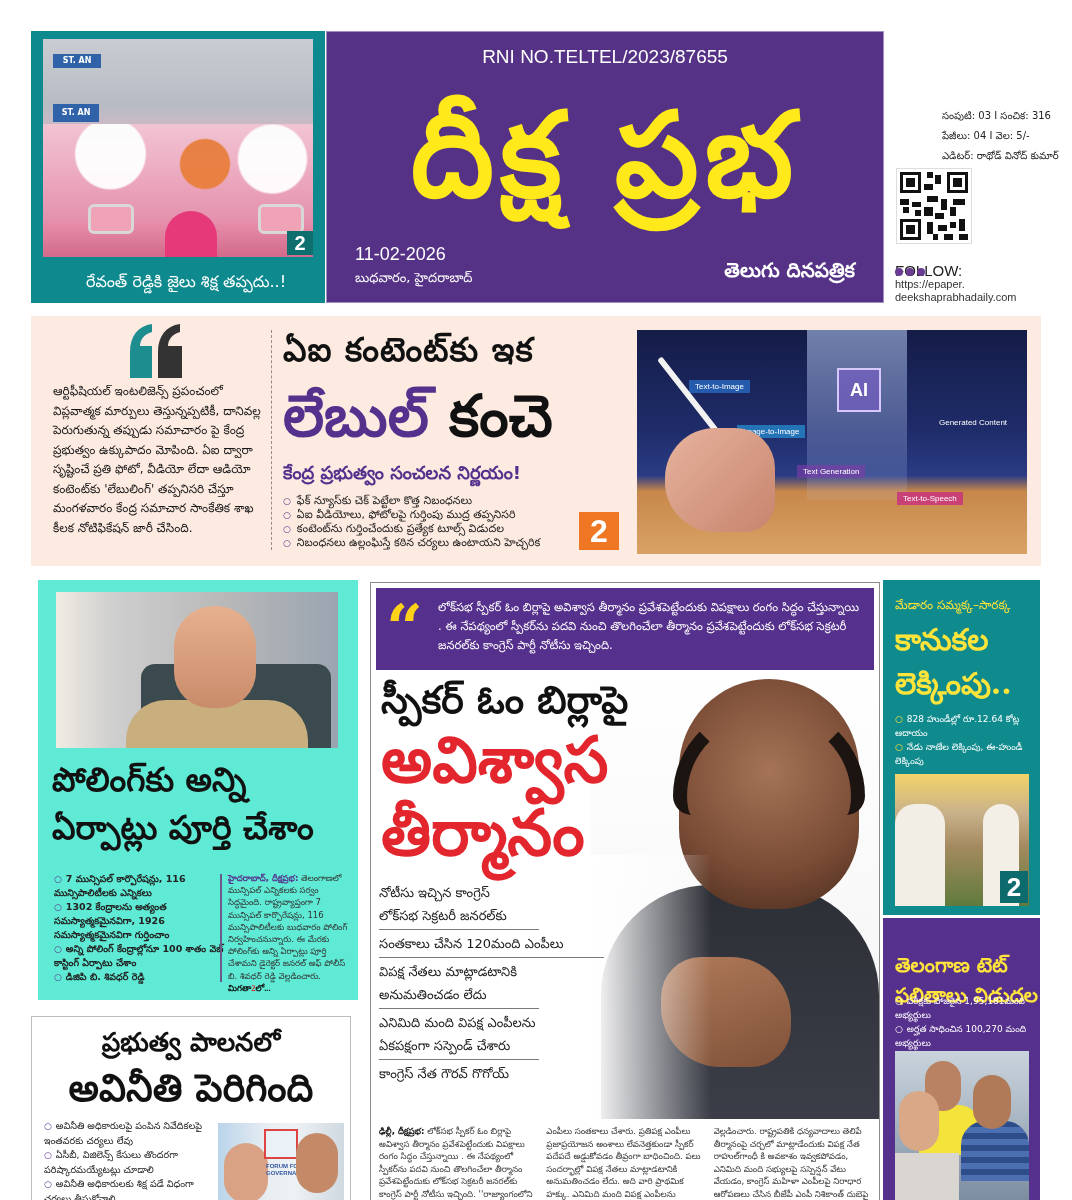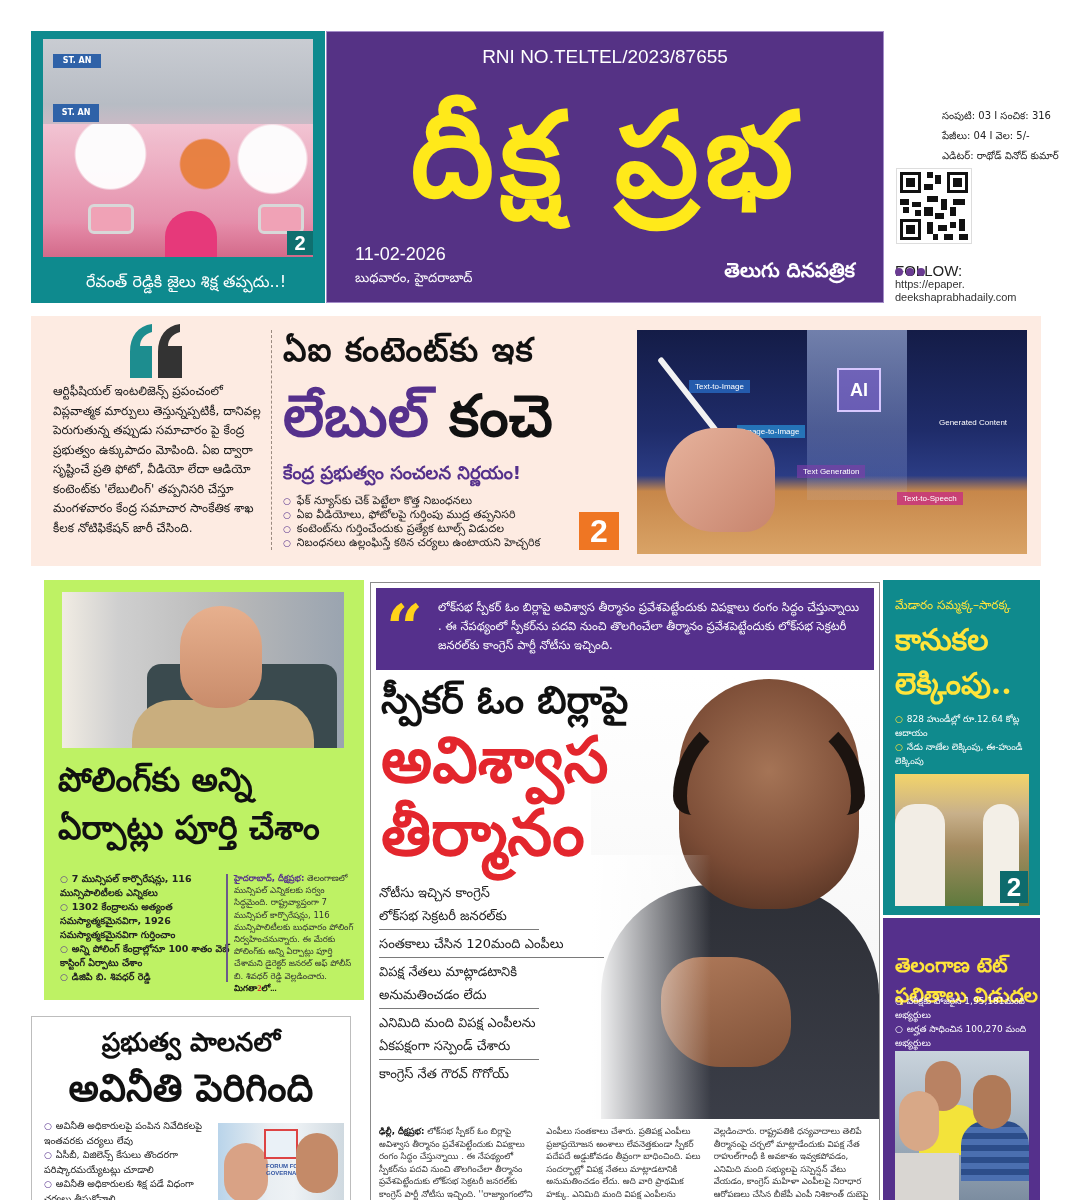--- a/index.html
+++ b/index.html
@@ -60,21 +60,21 @@
   .ai-photo .tag { position:absolute; color:#fff; font-family:"Liberation Sans", sans-serif; font-size:8px; padding:2px 6px; }
   .ai-photo .t1 { left:52px; top:50px; background:rgba(40,110,200,.75); }
   .ai-photo .t2 { left:100px; top:95px; background:rgba(40,140,210,.75); }
   .ai-photo .t3 { left:160px; top:135px; background:rgba(130,60,170,.6); }
   .ai-photo .t4 { left:260px; top:162px; background:rgba(200,40,130,.75); }
   .ai-photo .t5 { left:296px; top:86px; }
   .ai-photo .hand { position:absolute; left:28px; top:98px; width:110px; height:104px; border-radius:50px 40px 30px 50px; background: linear-gradient(135deg, #e7b39d, #c7846d); }
   .ai-photo .pen { position:absolute; left:20px; top:30px; width:6px; height:150px; background:#f2f2f2; border-radius:3px; transform:rotate(-38deg); transform-origin:top left; }
 
   
-  .polling { left: 44px; top: 580px; width: 320px; height: 420px; background: #bef264; }
+  .polling { left: 38px; top: 580px; width: 320px; height: 420px; background: #5eead4; }
   .polling .photo { position:absolute; left:18px; top:12px; width:282px; height:156px; overflow:hidden;
     background: linear-gradient(90deg, #f1ece3 0%, #cfcfcf 20%, #b8b8b8 60%, #9aa4b0 100%); }
   .polling .photo .chair { position:absolute; left:85px; top:72px; width:190px; height:100px; border-radius:14px; background:#3a4a4e; }
   .polling .photo .head { position:absolute; left:118px; top:14px; width:82px; height:102px; border-radius:40px 40px 36px 36px; background: linear-gradient(180deg, #e7b08e, #c98c6b); }
   .polling .photo .body { position:absolute; left:70px; top:108px; width:182px; height:60px; border-radius:40px 40px 0 0; background:#c9ae7e; }
   .polling .h { position:absolute; left:14px; top:176px; font-size:33px; line-height:48px; font-weight:bold; color:#111; font-family:"DejaVu Serif", serif; }
   .polling .bullets { position:absolute; left:16px; top:292px; width:170px; list-style:none; font-size:9.5px; line-height:14px; font-weight:bold; color:#222; }
   .polling .bullets li::before { content:"○"; color:#55308c; margin-right:4px; font-size:9px; }
   .polling .divider { position:absolute; left:182px; top:294px; height:108px; border-left:2px solid #6b5b8a; }
   .polling .story { position:absolute; left:190px; top:292px; width:120px; font-size:8.5px; line-height:12.2px; color:#333; }

